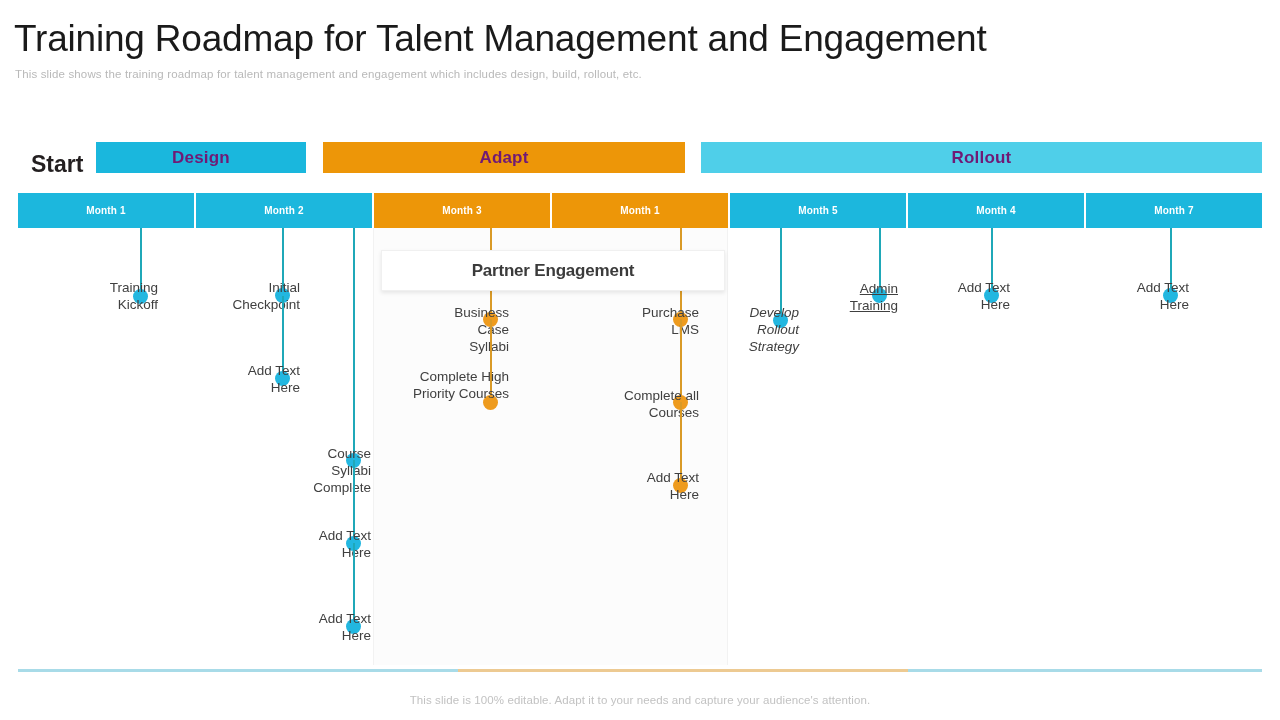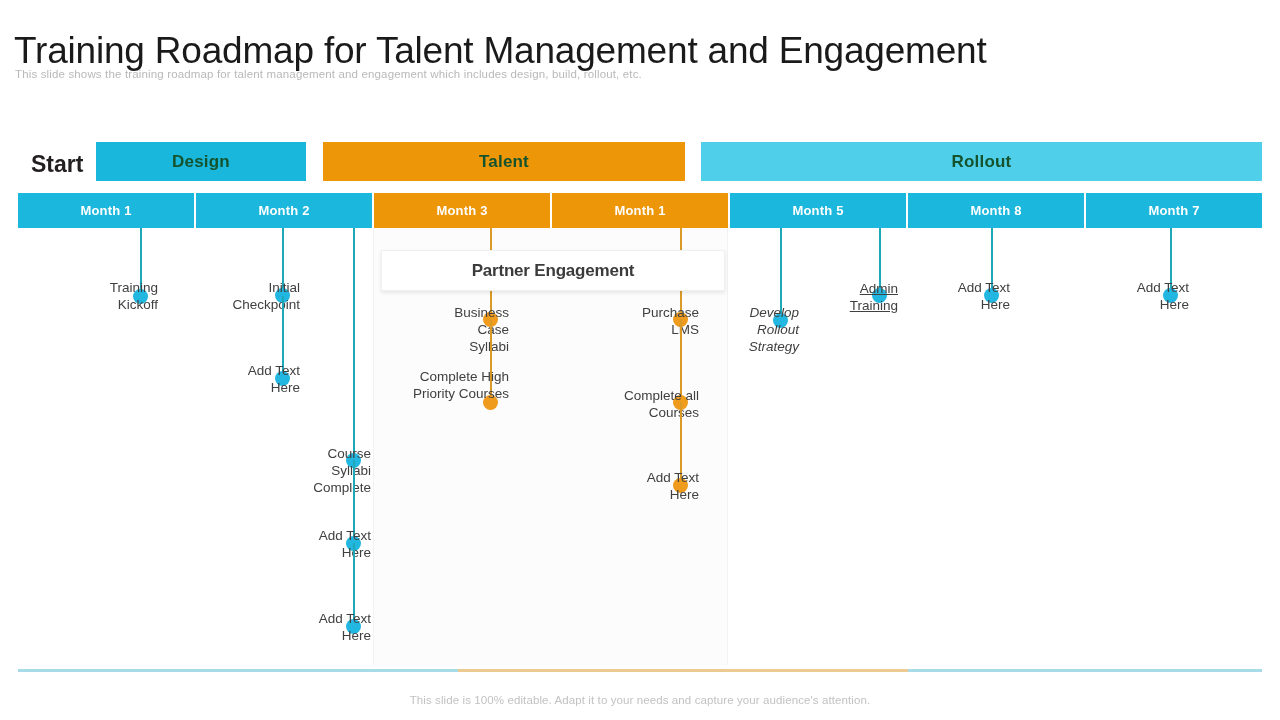--- a/index.html
+++ b/index.html
@@ -20,21 +20,20 @@
   .slide-title {
     position: absolute;
     left: 14px;
     top: 17px;
     font-size: 37px;
     line-height: 44px;
     font-weight: 400;
     letter-spacing: -0.2px;
     color: #1a1a1a;
     white-space: nowrap;
-    margin-top: 12px;
   }
   .slide-subtitle {
     position: absolute;
     left: 15px;
     top: 67px;
     font-size: 11.5px;
     line-height: 14px;
     color: #b9b9b9;
     white-space: nowrap;
     letter-spacing: 0.15px;
@@ -46,43 +45,43 @@
     position: absolute;
     left: 31px;
     top: 9px;
     font-size: 23px;
     font-weight: bold;
     color: #231f20;
   }
   .phase-bar {
     position: absolute;
     top: 0;
-    height: 39px;
+    height: 31px;
     display: flex;
     align-items: center;
     justify-content: center;
-    color: #14532d;
+    color: #701a75;
     font-size: 17px;
     font-weight: bold;
     letter-spacing: 0.2px;
   }
   .phase-design  { left: 96px;  width: 210px; background: #1ab7dd; }
   .phase-build   { left: 323px; width: 362px; background: #ed9608; }
   .phase-rollout { left: 701px; width: 561px; background: #4fcfe9; }
 
   
   .month-row { position: absolute; left: 18px; top: 193px; width: 1244px; height: 35px; display: flex; }
   .month-cell {
     flex: 1 1 0;
     height: 35px;
     display: flex;
     align-items: center;
     justify-content: center;
     color: #ffffff;
-    font-size: 13px;
+    font-size: 10px;
     font-weight: bold;
     border-right: 2px solid #ffffff;
     box-sizing: border-box;
     letter-spacing: 0.2px;
   }
   .month-cell:last-child { border-right: none; }
   .m-cyan   { background: #1cb7dd; }
   .m-orange { background: #ed9608; }
 
   
@@ -171,31 +170,31 @@
 </style>
 </head>
 <body>
 
 <div class="slide-title">Training Roadmap for Talent Management and Engagement</div>
 <div class="slide-subtitle">This slide shows the training roadmap for talent management and engagement which includes design, build, rollout, etc.</div>
 
 <div class="phase-row">
   <div class="start-label">Start</div>
   <div class="phase-bar phase-design">Design</div>
-  <div class="phase-bar phase-build">Talent</div>
+  <div class="phase-bar phase-build">Adapt</div>
   <div class="phase-bar phase-rollout">Rollout</div>
 </div>
 
 <div class="month-row">
   <div class="month-cell m-cyan">Month 1</div>
   <div class="month-cell m-cyan">Month 2</div>
   <div class="month-cell m-orange">Month 3</div>
   <div class="month-cell m-orange">Month 1</div>
   <div class="month-cell m-cyan">Month 5</div>
-  <div class="month-cell m-cyan">Month 8</div>
+  <div class="month-cell m-cyan">Month 4</div>
   <div class="month-cell m-cyan">Month 7</div>
 </div>
 
 <div class="band band-build"></div>
 
 <div class="milestone">
   <div class="m-line l-cyan" style="left:140px; top:228px; height:70px;"></div>
   <div class="m-dot c-cyan" style="left:133px; top:289px;"></div>
   <div class="m-label" style="left:0px; top:279px; width:126px;">Training
 Kickoff</div>

